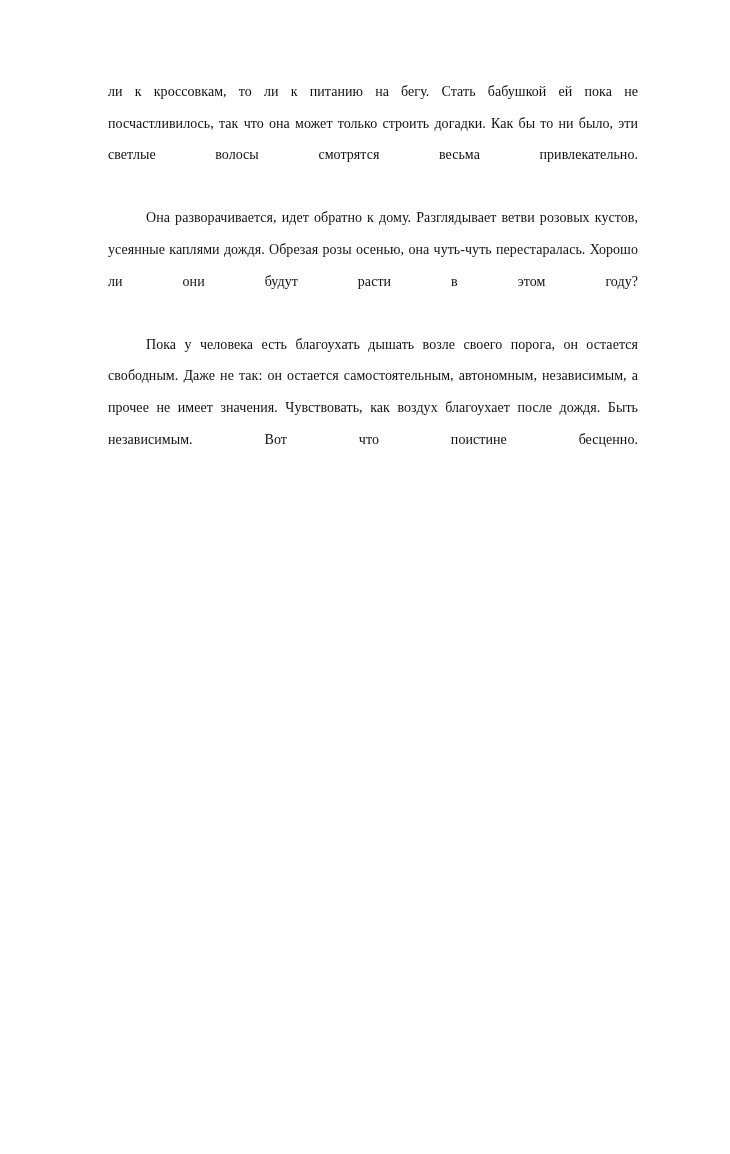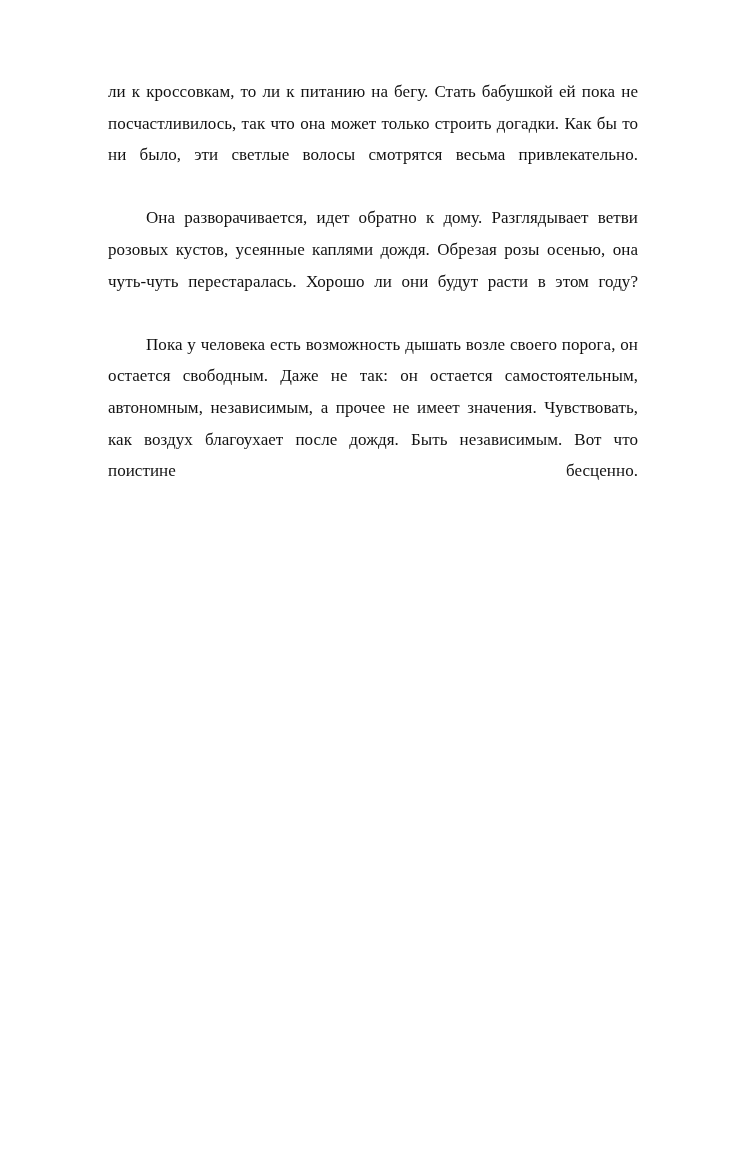--- a/index.html
+++ b/index.html
@@ -22,21 +22,21 @@
     box-sizing: border-box;
   }
   .text-column {
     position: absolute;
     left: 108px;
     top: 76px;
     width: 530px;
   }
   p.body-par {
     margin: 0;
-    font-size: 17px;
+    font-size: 14px;
     line-height: 31.6px;
     text-align: justify;
     text-justify: inter-word;
     letter-spacing: 0.05px;
     word-spacing: 0.2px;
     hyphens: manual;
   }
   p.body-par.indent {
     text-indent: 38px;
   }
@@ -47,15 +47,15 @@
     width: 100%;
   }
 </style>
 </head>
 <body>
 
 <div class="page">
   <div class="text-column">
     <p class="body-par">ли к кроссовкам, то ли к питанию на бегу. Стать бабушкой ей пока не посчастливилось, так что она может только строить догадки. Как бы то ни было, эти светлые волосы смотрятся весьма привлека­тельно.</p>
     <p class="body-par indent">Она разворачивается, идет обратно к дому. Раз­глядывает ветви розовых кустов, усеянные каплями дождя. Обрезая розы осенью, она чуть-чуть пере­старалась. Хорошо ли они будут расти в этом году?</p>
-    <p class="body-par indent">Пока у человека есть возможность дышать возле своего порога, он остается свободным. Даже не так: он остается самостоятельным, автономным, независимым, а прочее не имеет значения. Чувствовать, как воздух благоухает после дождя. Быть независимым. Вот что поистине бесценно.</p>
+    <p class="body-par indent">Пока у человека есть благоухать дышать возле своего порога, он остается свободным. Даже не так: он остается самостоятельным, автономным, независимым, а прочее не имеет значения. Чувствовать, как воздух благоухает после дождя. Быть независимым. Вот что поистине бесценно.</p>
   </div>
 </div>
 
 </body></html>

